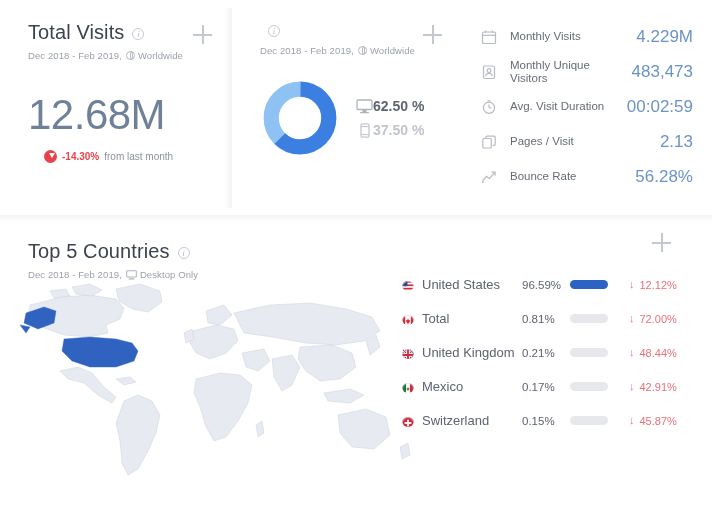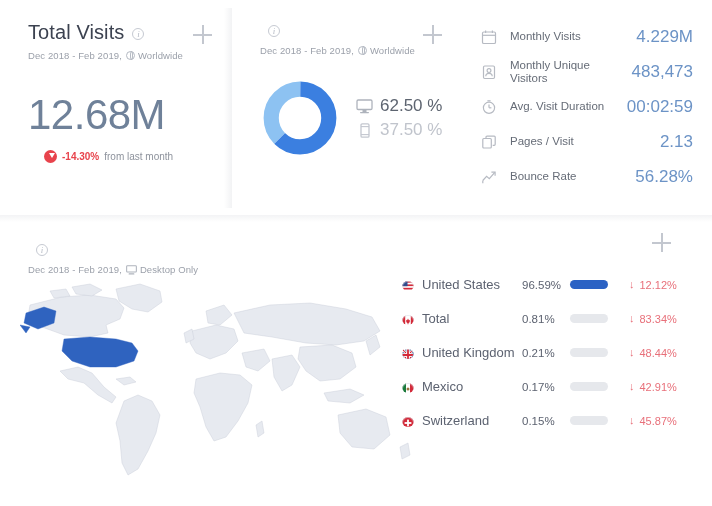--- a/index.html
+++ b/index.html
@@ -89,21 +89,21 @@
     border-top: 5px solid #fff;
   }
   .delta-val { font-size: 10px; font-weight: bold; color: #e8434c; margin-right: 5px; }
   .delta-txt { font-size: 10px; color: #8d929c; }
 
   
   .donut-wrap { position: relative; display: flex; align-items: center; padding-left: 30px; margin-top: 24px; }
   .donut { width: 76px; height: 76px; flex: none; }
   .legend { margin-left: 18px; }
   .legend-row { display: flex; align-items: center; height: 24px; }
-  .legend-val { font-size: 17px; margin-left: 7px; }
+  .legend-val { font-size: 14px; margin-left: 0; font-weight: bold; }
   .legend-val.desktop { color: #5d6470; }
   .legend-val.mobile  { color: #c0c4cc; }
 
   .ico-desktop, .ico-mobile { flex: none; }
 
   
   .stats { padding: 19px 0 0 14px; }
   .stat-row { display: flex; align-items: center; height: 35px; }
   .stat-icon { width: 22px; flex: none; display: flex; justify-content: center; }
   .stat-label {
@@ -275,20 +275,21 @@
   </div>
 
   <div class="plus-btn plus-total"></div>
   <div class="plus-btn plus-traffic"></div>
   <div class="plus-btn plus-countries"></div>
 
   <div class="hdiv"></div>
 
   <div class="countries">
     <div class="card-title-row">
+      <div class="card-title">Top 5 Countries</div>
       <div class="info-icon">i</div>
     </div>
     <div class="card-sub">
       <span>Dec 2018 - Feb 2019,</span>
       <svg width="11" height="10" viewBox="0 0 17 15" style="margin:0 3px 0 4px;flex:none">
         <rect x="1" y="1" width="15" height="9.5" rx="1.2" fill="none" stroke="#aeb3bc" stroke-width="1.6"></rect>
         <rect x="4" y="12.6" width="9" height="1.8" rx=".9" fill="#aeb3bc"></rect>
       </svg>
       <span>Desktop Only</span>
     </div>
@@ -381,21 +382,21 @@
               <path d="M6 3.4 L6.9 5.2 L8.1 4.8 L7.4 6.6 L8.4 6.6 L6.4 8.2 L6.5 9.2 L5.5 9.2 L5.6 8.2 L3.6 6.6 L4.6 6.6 L3.9 4.8 L5.1 5.2 Z" fill="#d32b3a"></path>
             </g>
             <circle cx="6" cy="6" r="5.6" fill="none" stroke="#dcdfe5" stroke-width=".6"></circle>
           </svg>
         </span>
         <span class="cname">Total</span>
         <span class="cpct">0.81%</span>
         <span class="cbar"></span>
         <span class="cchg">
           <span class="arrow-dn">↓</span>
-          <span>83.34%</span>
+          <span>72.00%</span>
         </span>
       </div>
 
       <div class="crow">
         <span class="flag">
           <svg width="12" height="12" viewBox="0 0 12 12">
             <circle cx="6" cy="6" r="6" fill="#2f4b8c"></circle>
             <g clip-path="circle(6px at 6px 6px)">
               <path d="M0 0 L12 12 M12 0 L0 12" stroke="#fff" stroke-width="2.6"></path>
               <path d="M0 0 L12 12 M12 0 L0 12" stroke="#d32b3a" stroke-width="1.2"></path>

